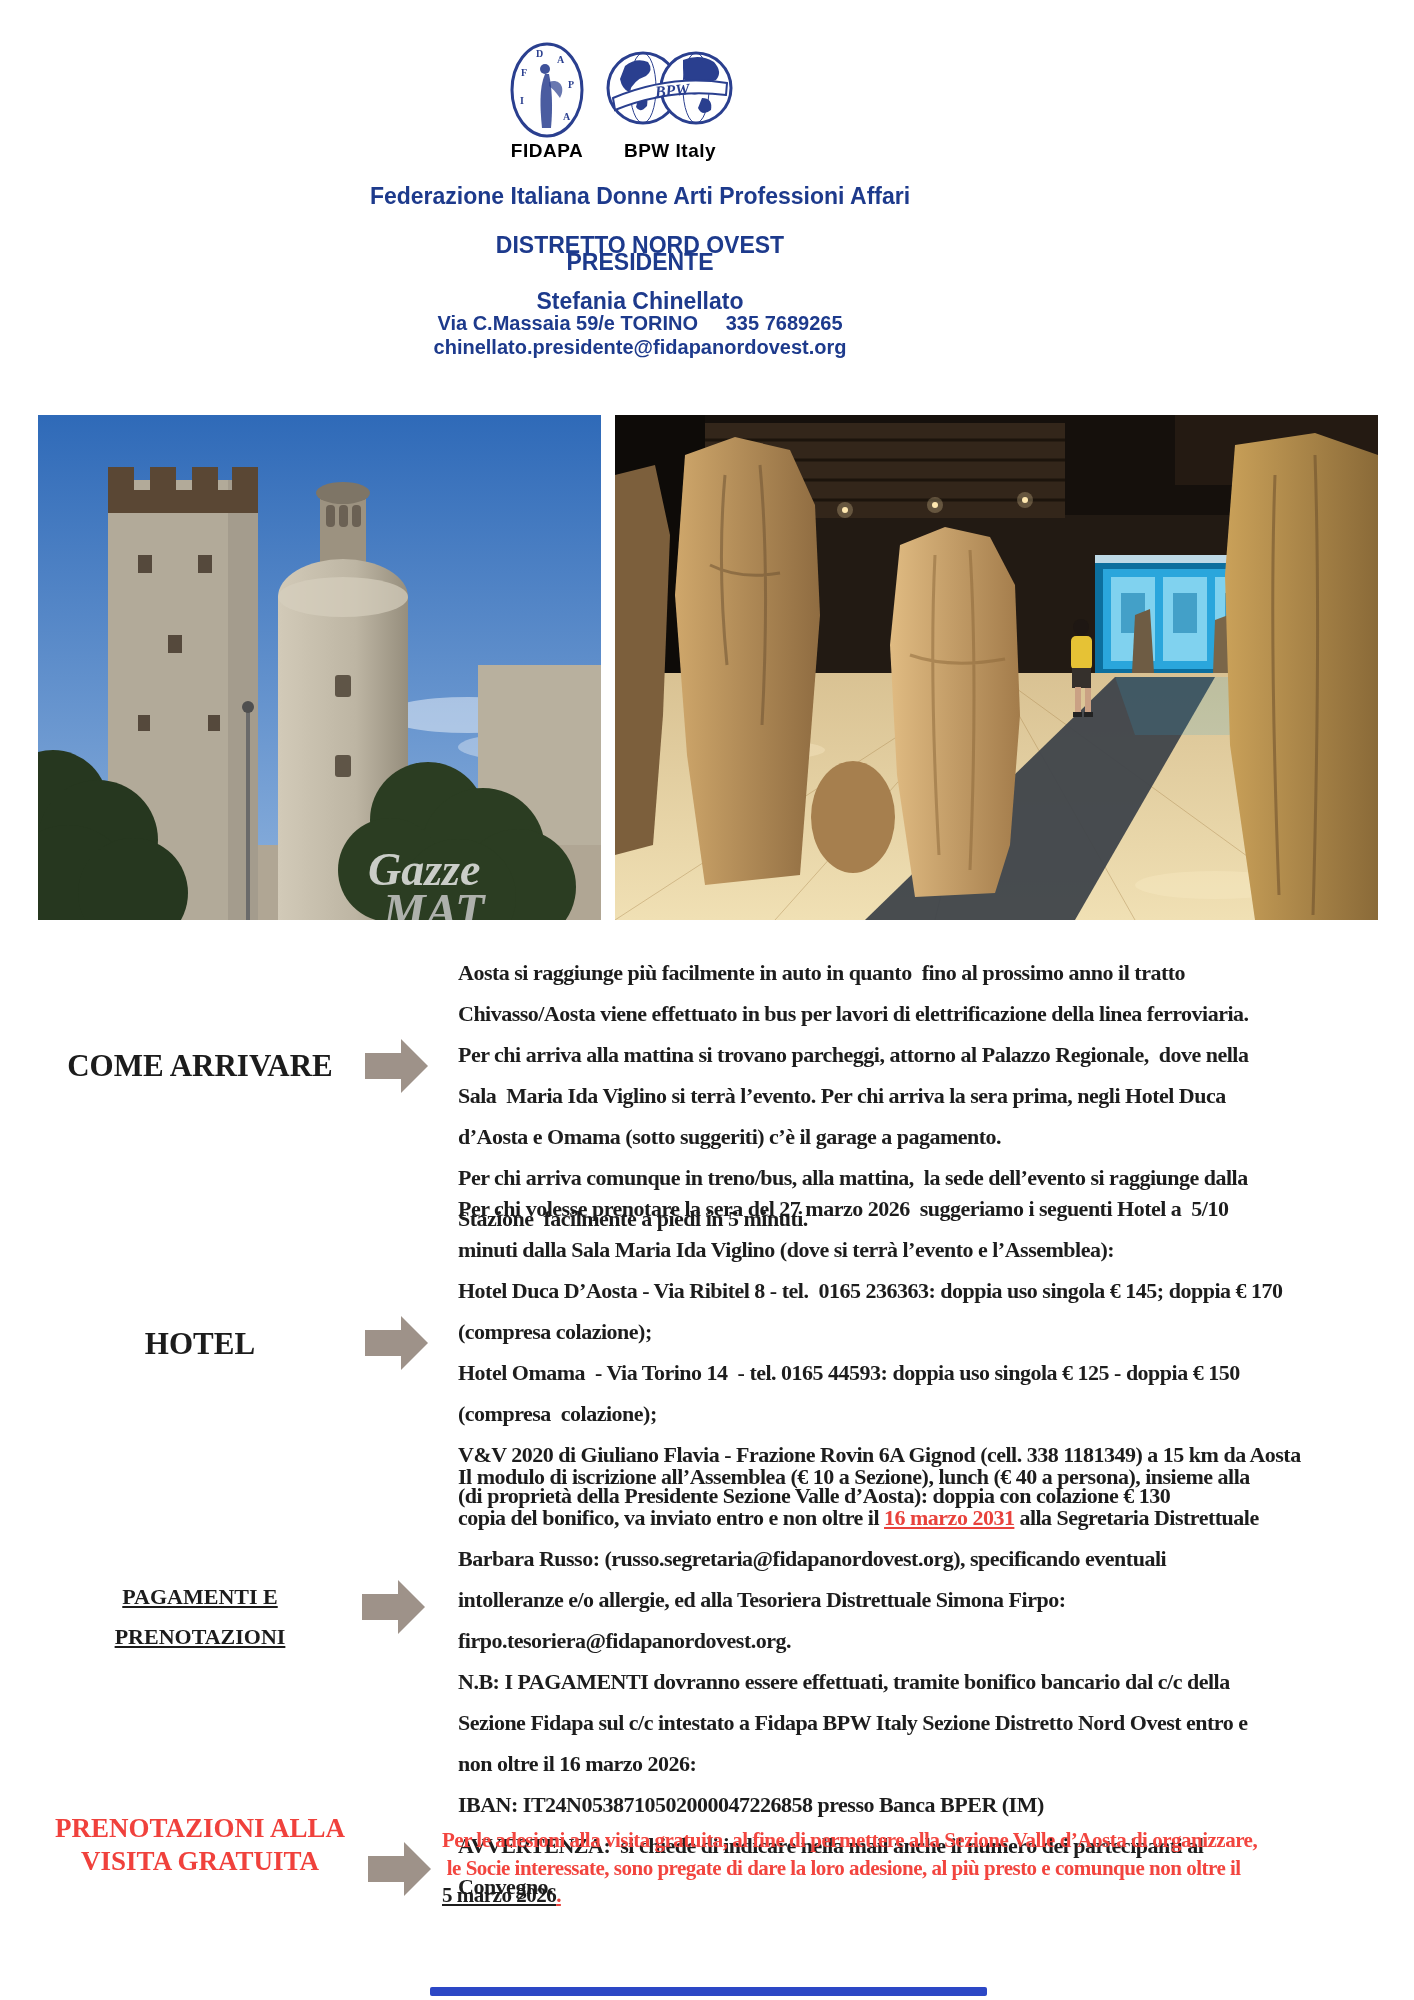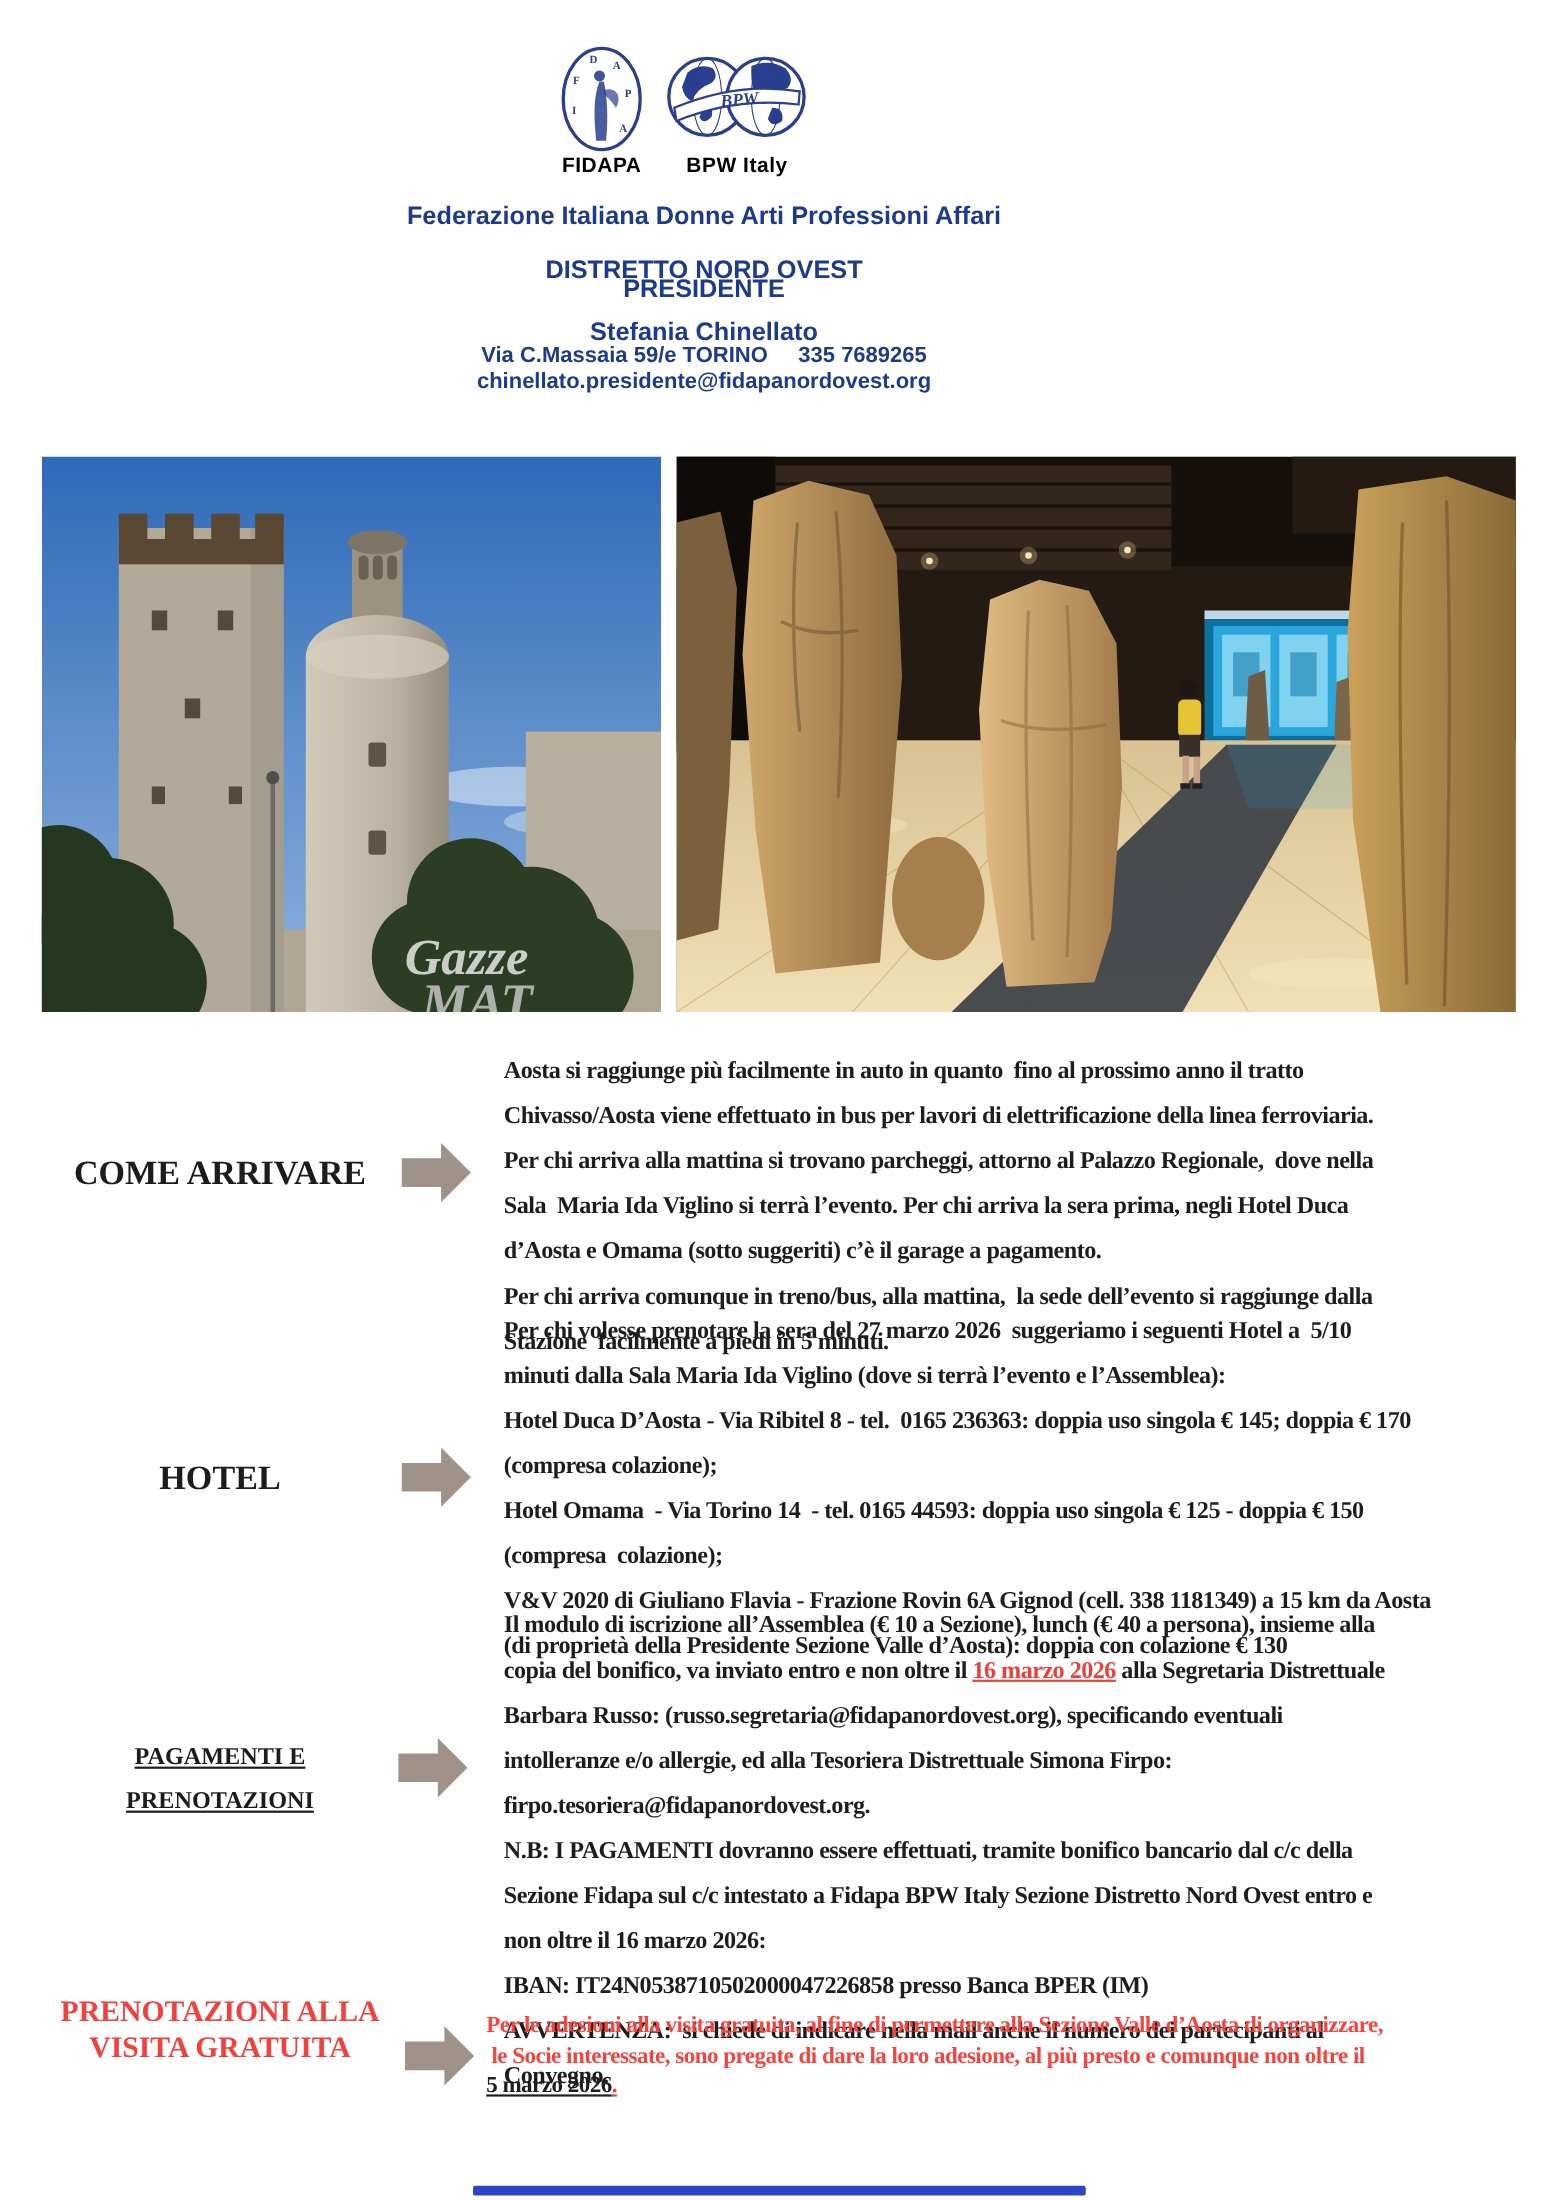--- a/index.html
+++ b/index.html
@@ -257,21 +257,21 @@
 (compresa  colazione);
 V&amp;V 2020 di Giuliano Flavia - Frazione Rovin 6A Gignod (cell. 338 1181349) a 15 km da Aosta
 (di proprietà della Presidente Sezione Valle d’Aosta): doppia con colazione € 130</div>
 
   <div class="sec-label lbl-2line" style="top:1577px;">PAGAMENTI E
 PRENOTAZIONI</div>
   <svg class="arrow" style="left:362px;top:1578px;" viewBox="0 0 64 58">
     <polygon points="0,16 36,16 36,2 63,29 36,56 36,42 0,42" fill="#9e9289"></polygon>
   </svg>
   <div class="body-text" style="top:1456px;"><span class="seg-b">Il modulo di iscrizione all’Assemblea (€ 10 a Sezione), lunch (€ 40 a persona), insieme alla
-copia del bonifico, va inviato entro e non oltre il </span><span class="seg-ru">16 marzo 2026</span><span class="seg-b"> alla Segretaria Distrettuale
+copia del bonifico, va inviato entro e non oltre il </span><span class="seg-ru">16 marzo 2031</span><span class="seg-b"> alla Segretaria Distrettuale
 Barbara Russo: (russo.segretaria@fidapanordovest.org), specificando eventuali
 intolleranze e/o allergie, ed alla Tesoriera Distrettuale Simona Firpo:
 firpo.tesoriera@fidapanordovest.org.
 N.B: I PAGAMENTI dovranno essere effettuati, tramite bonifico bancario dal c/c della
 Sezione Fidapa sul c/c intestato a Fidapa BPW Italy Sezione Distretto Nord Ovest entro e
 non oltre il 16 marzo 2026:
 IBAN: IT24N0538710502000047226858 presso Banca BPER (IM)
 AVVERTENZA:  si chiede di indicare nella mail anche il numero dei partecipanti al
 Convegno.</span></div>
 

